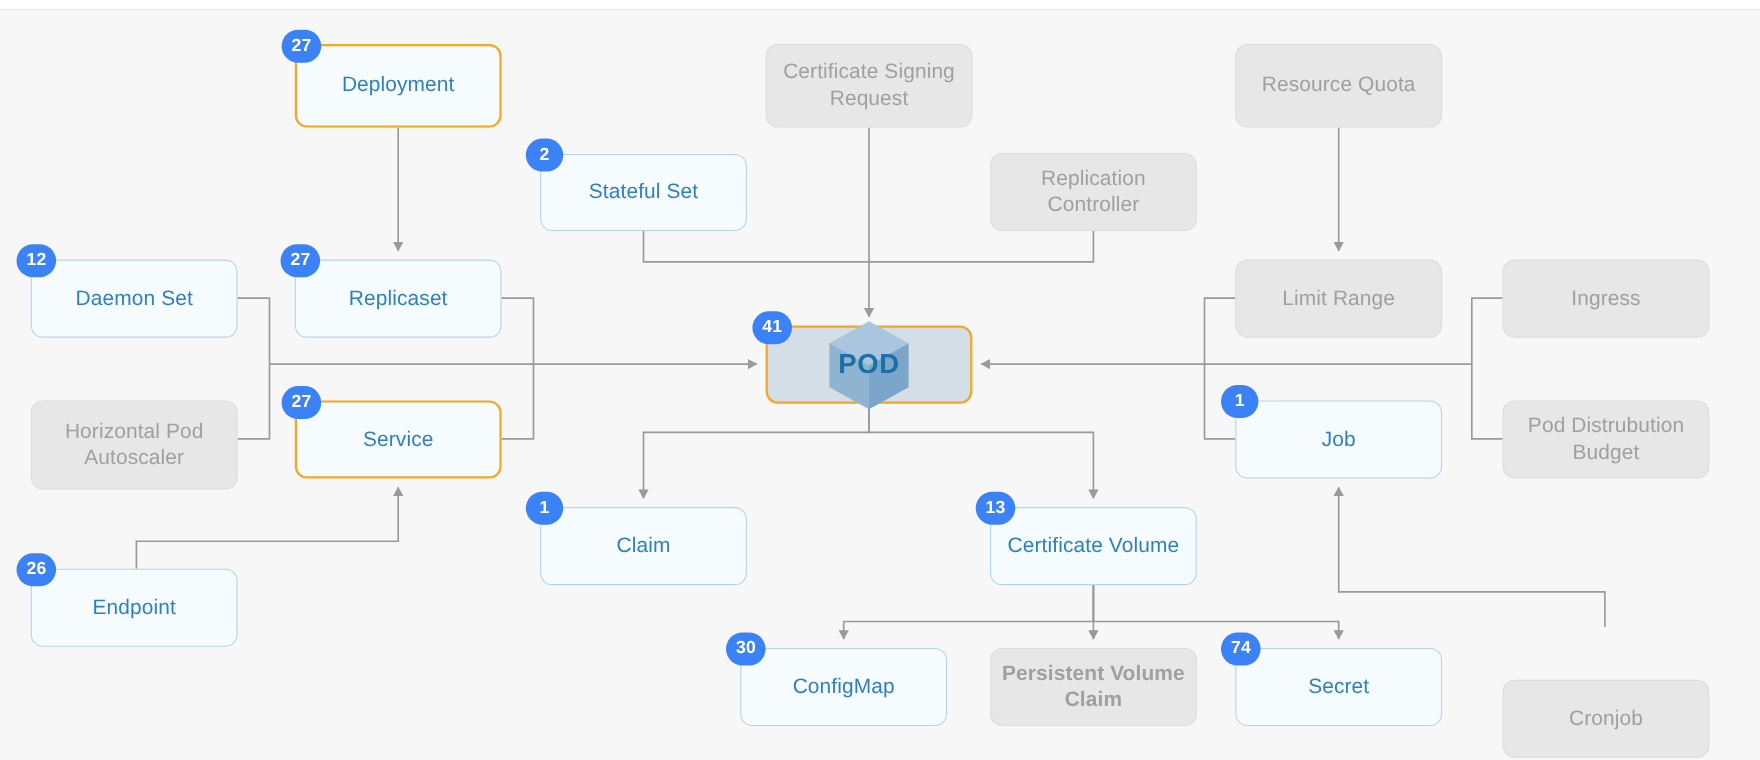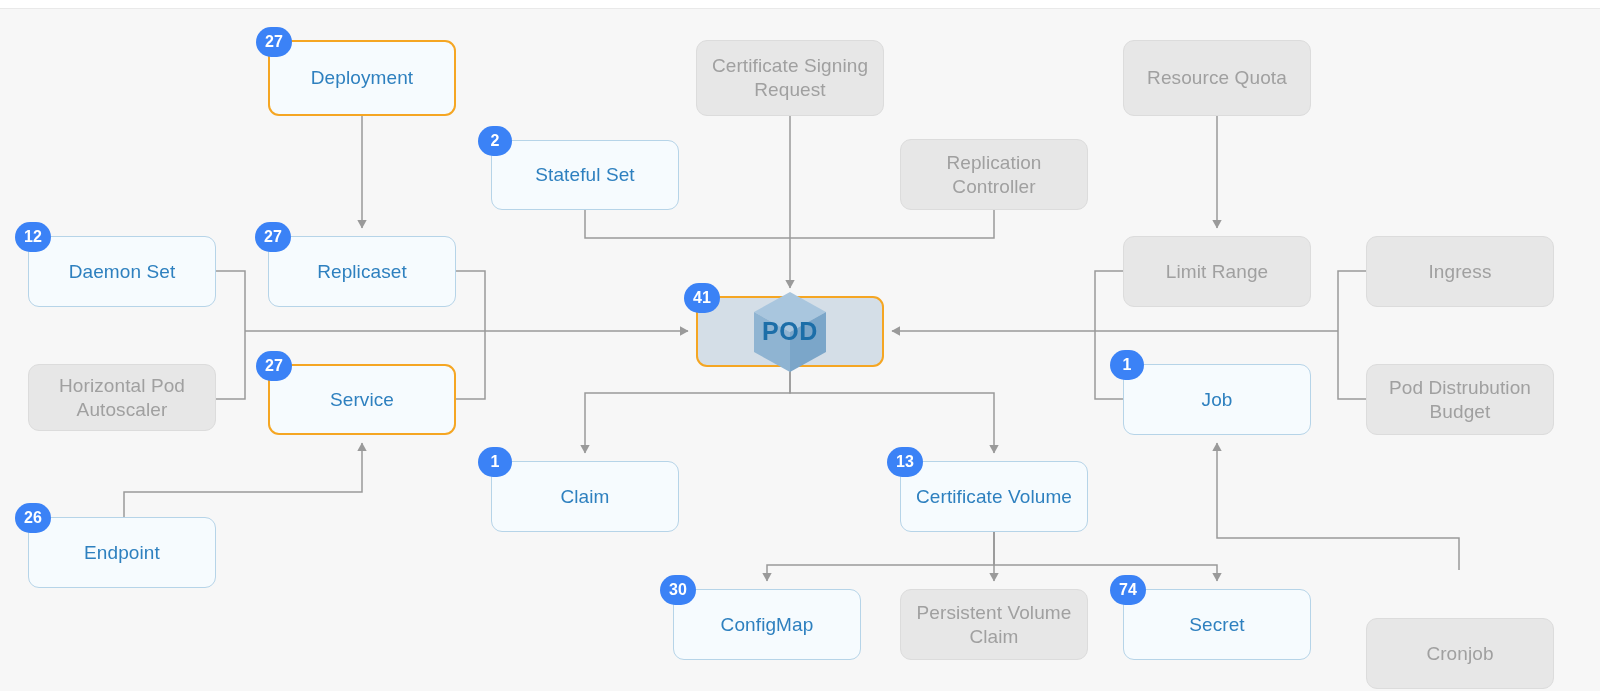--- a/index.html
+++ b/index.html
@@ -187,21 +187,21 @@
         </svg>
         <span class="podtext">POD</span>
         <span class="badge">41</span>
       </div>
       <div class="node muted" style="left: 1123px; top: 236px; width: 188px; height: 71px; align-items: center;">
         <span class="label">Limit Range</span>
       </div>
       <div class="node muted" style="left: 1366px; top: 236px; width: 188px; height: 71px;">
         <span class="label">Ingress</span>
       </div>
-      <div class="node muted" style="left: 28px; top: 364px; width: 188px; height: 67px;">
+      <div class="node muted" style="left: 28px; top: 364px; width: 188px; height: 81px;">
         <span class="label">Horizontal Pod Autoscaler</span>
       </div>
       <div class="node highlight" style="left: 268px; top: 364px; width: 188px; height: 71px;">
         <span class="label">Service</span>
         <span class="badge">27</span>
       </div>
       <div class="node active" style="left: 1123px; top: 364px; width: 188px; height: 71px;">
         <span class="label">Job</span>
         <span class="badge">1</span>
       </div>
@@ -217,21 +217,21 @@
         <span class="badge">13</span>
       </div>
       <div class="node active" style="left: 28px; top: 517px; width: 188px; height: 71px;">
         <span class="label">Endpoint</span>
         <span class="badge">26</span>
       </div>
       <div class="node active" style="left: 673px; top: 589px; width: 188px; height: 71px;">
         <span class="label">ConfigMap</span>
         <span class="badge">30</span>
       </div>
-      <div class="node muted" style="left: 900px; top: 589px; width: 188px; height: 71px;">
+      <div class="node muted" style="left: 900px; top: 589px; width: 188px; height: 71px; font-weight: bold;">
         <span class="label">Persistent Volume Claim</span>
       </div>
       <div class="node active" style="left: 1123px; top: 589px; width: 188px; height: 71px;">
         <span class="label">Secret</span>
         <span class="badge">74</span>
       </div>
       <div class="node muted" style="left: 1366px; top: 570px; width: 188px; height: 71px; margin-top: 48px;">
         <span class="label">Cronjob</span>
       </div>
     </div>

